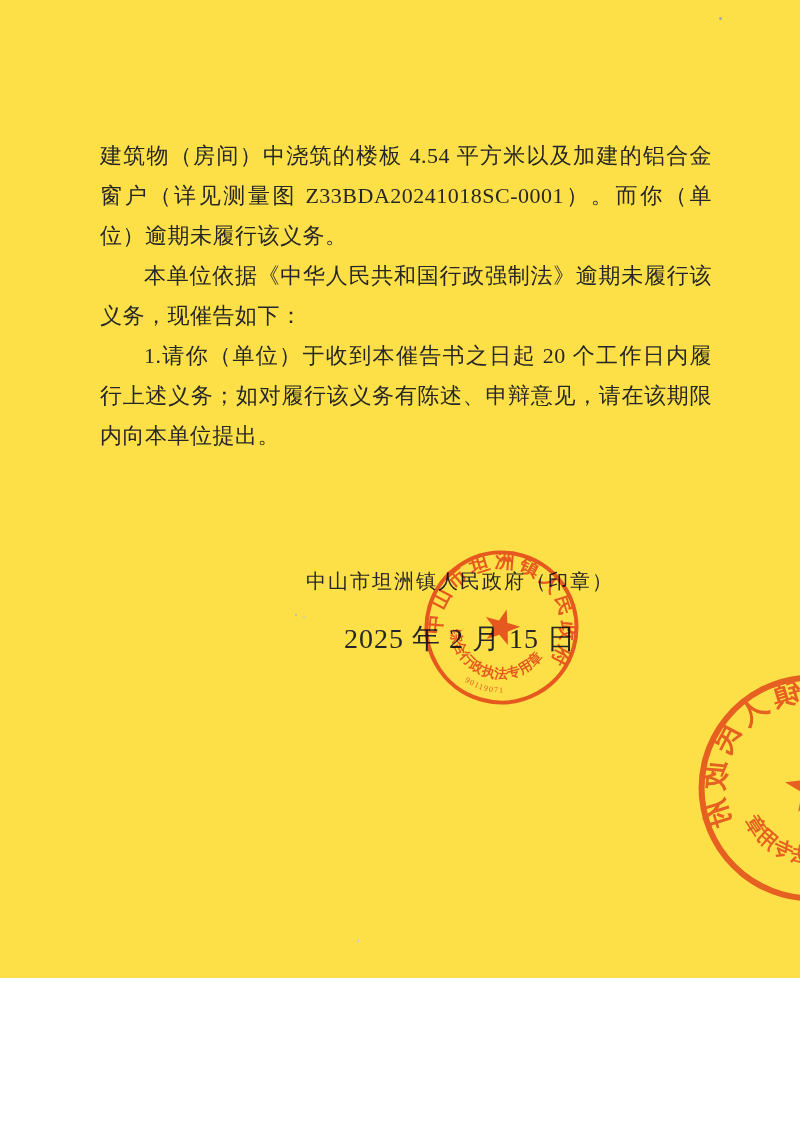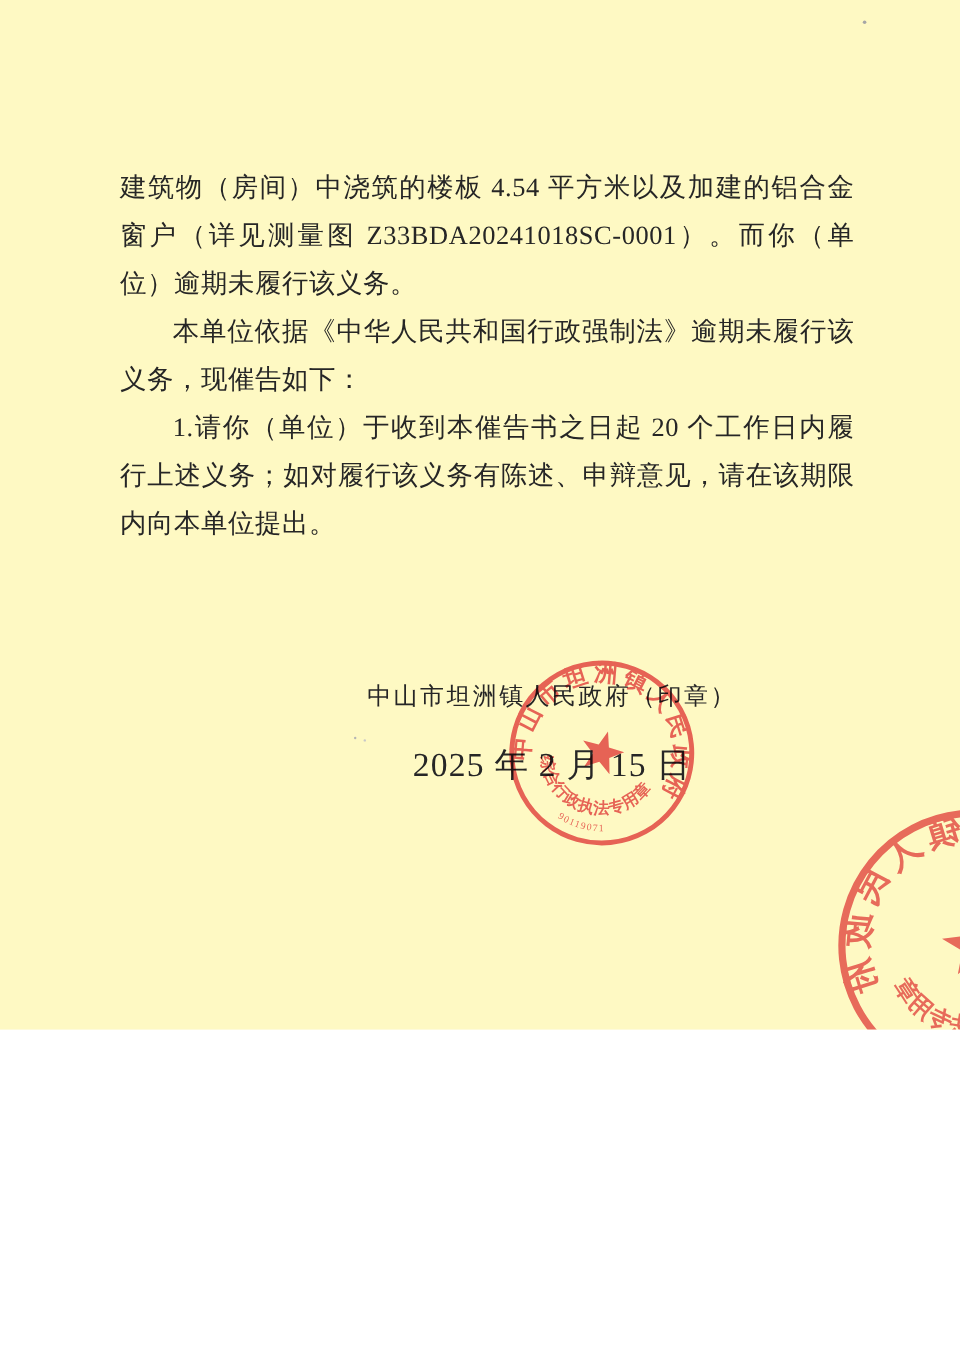--- a/index.html
+++ b/index.html
@@ -4,22 +4,22 @@
 <style>
   :root { --seal-color: #e2434f; --ink: #262626; }
   html,body { margin:0; padding:0; }
   body {
     width:800px; height:1131px;
     background:#ffffff;
     font-family:"Liberation Serif","DejaVu Serif",serif;
     color:var(--ink);
   }
   .page {
-    position:relative; width:800px; height:858px;
-    background:#fef9c3; overflow:hidden;
+    position:relative; width:800px; height:978px;
+    background:#fde047; overflow:hidden;
   }
   
   .doc-body {
     position:absolute; left:100px; top:136px; width:612px;
     font-size:22px; line-height:40px; letter-spacing:0.5px;
     text-align:justify; color:var(--ink);
   }
   .para { margin:0; text-indent:2em; }
   .para.first { text-indent:0; }
   

